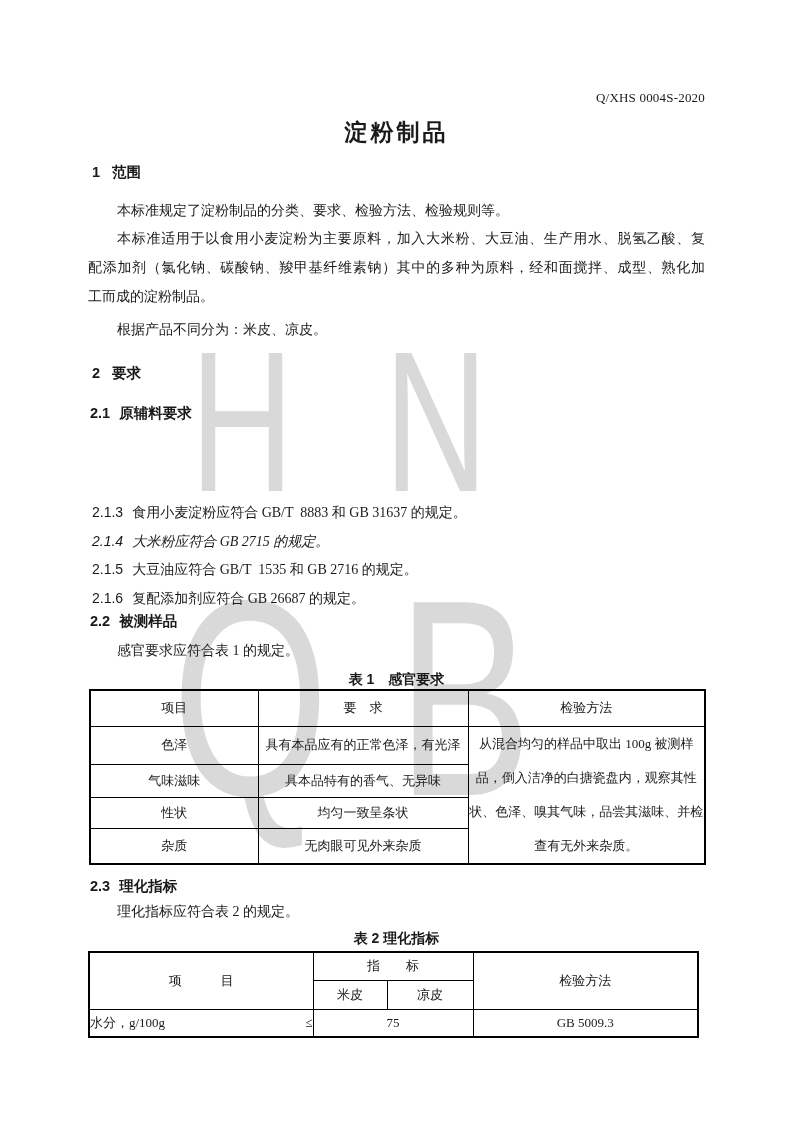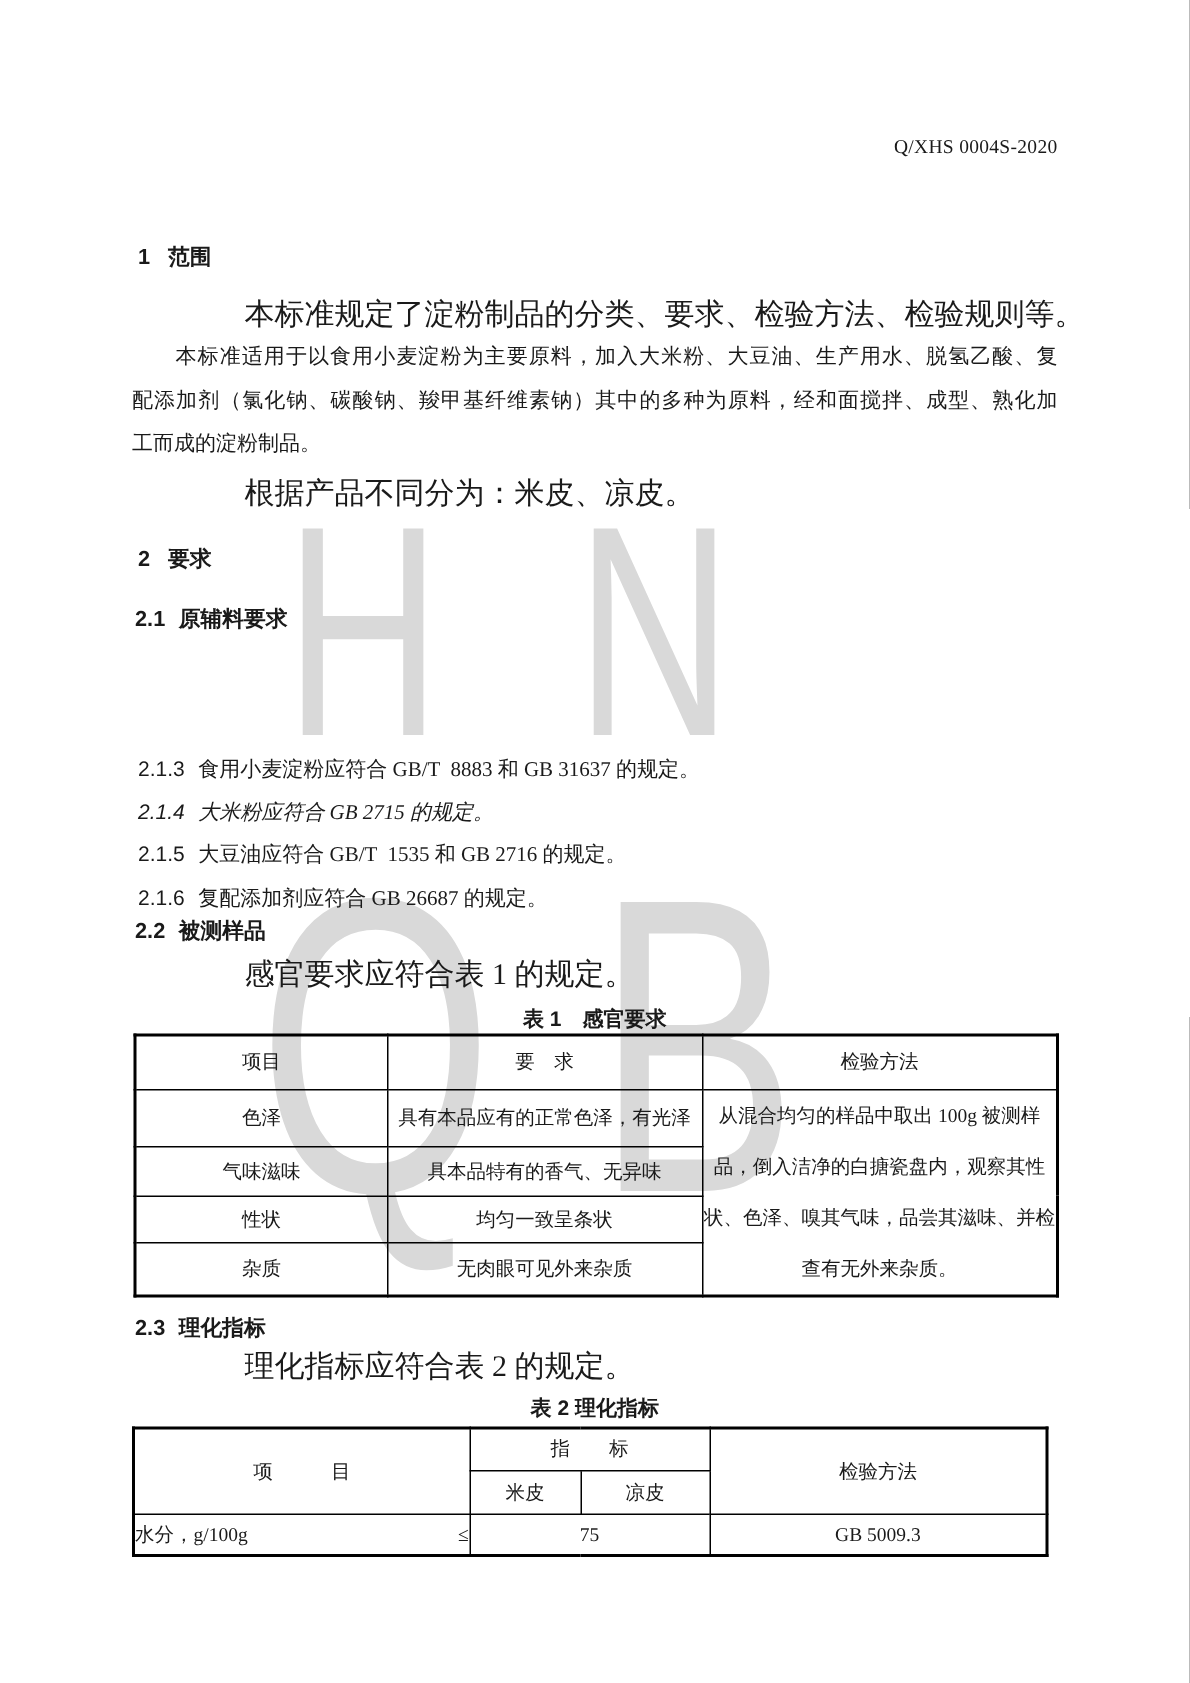--- a/index.html
+++ b/index.html
@@ -34,21 +34,21 @@
     text-align:center;
     font-family:"Liberation Sans","DejaVu Sans",sans-serif;
     font-weight:bold;font-size:23px;letter-spacing:3px;
   }
   .heading{
     font-family:"Liberation Sans","DejaVu Sans",sans-serif;
     font-weight:bold;font-size:14.5px;line-height:19px;
     white-space:nowrap;
   }
   .heading .num{margin-right:12px;font-family:"Liberation Sans","DejaVu Sans",sans-serif;}
-  .body-line{font-size:20px;line-height:19px;white-space:nowrap;margin-left:46px;}
+  .body-line{font-size:14px;line-height:19px;white-space:nowrap;}
   .clause{font-size:14px;line-height:19px;white-space:nowrap;}
   .clause .num{font-family:"Liberation Sans","DejaVu Sans",sans-serif;margin-right:9px;}
   .clause .txt{white-space:pre-wrap;}
   .para{font-size:14px;line-height:29px;width:617px;}
   .jline{text-align:justify;text-align-last:justify;}
   .indent{padding-left:29px;box-sizing:border-box;}
   .tbl-caption{
     width:617px;text-align:center;
     font-family:"Liberation Sans","DejaVu Sans",sans-serif;
     font-weight:bold;font-size:14px;
@@ -83,20 +83,21 @@
 
 <div class="page">
 
   <div class="wm wm-hn">HN</div>
   <div class="wm wm-qb">QB</div>
 
   <div class="layer">
 
     <div class="abs doc-code">Q/XHS 0004S-2020</div>
 
+    <div class="abs doc-title">淀粉制品</div>
 
     <div class="abs heading" style="left:92px;top:163px;">
       <span class="num">1</span><span>范围</span>
     </div>
 
     <div class="abs body-line" style="left:117px;top:201px;">本标准规定了淀粉制品的分类、要求、检验方法、检验规则等。</div>
 
     <div class="abs para" style="left:88px;top:224px;">
       <div class="jline indent">本标准适用于以食用小麦淀粉为主要原料，加入大米粉、大豆油、生产用水、脱氢乙酸、复</div>
       <div class="jline">配添加剂（氯化钠、碳酸钠、羧甲基纤维素钠）其中的多种为原料，经和面搅拌、成型、熟化加</div>

